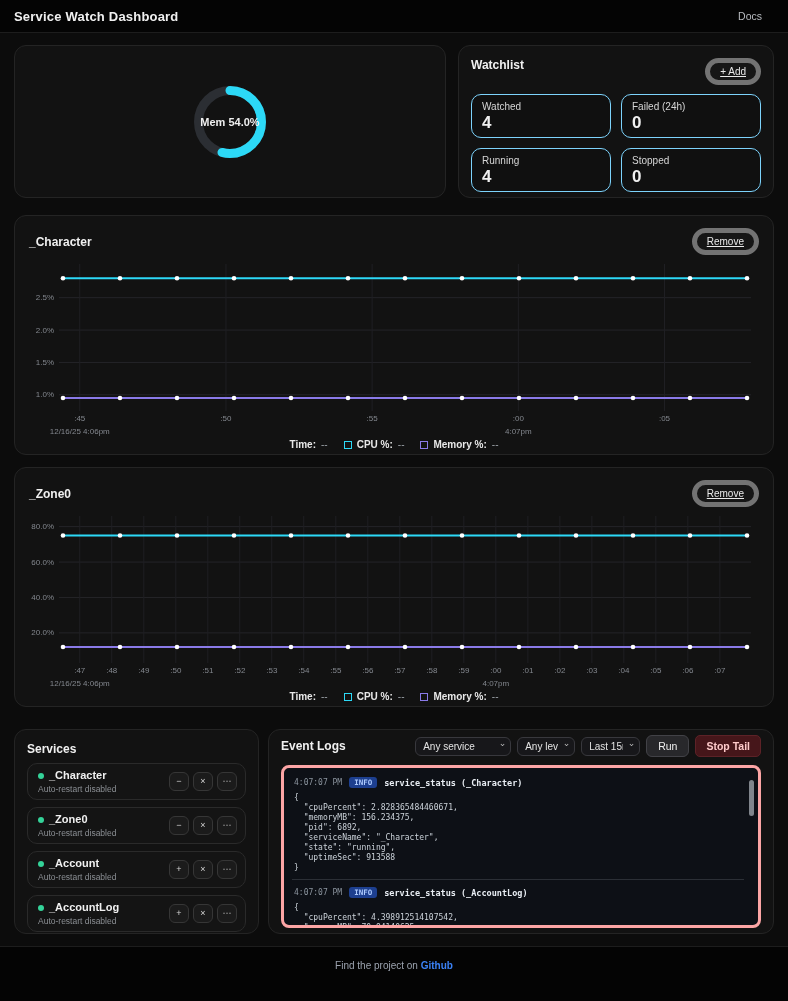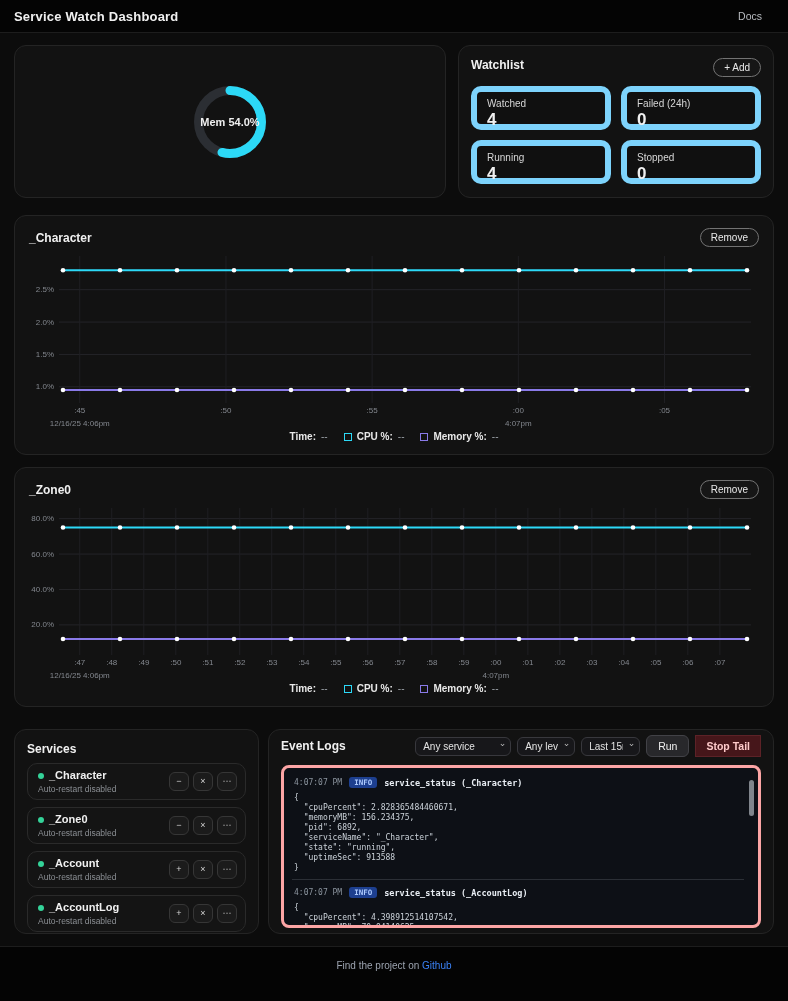--- a/index.html
+++ b/index.html
@@ -20,24 +20,24 @@
   .row1 { display:flex; gap:12px; }
   .host-card { width:432px; height:153px; padding:12px 14px; display:flex; flex-direction:column; }
   .card-title { font-size:12px; font-weight:700; }
   .gauges { flex:1; display:flex; align-items:center; justify-content:space-around; padding:0 28px; }
   .gauge { position:relative; width:72px; height:72px; }
   .gauge-label { position:absolute; inset:0; display:flex; align-items:center; justify-content:center;
     font-size:11px; font-weight:700; }
 
   .watch-card { width:316px; height:153px; padding:12px; }
   .watch-head { display:flex; align-items:flex-start; justify-content:space-between; margin-bottom:9px; }
-  .pill-btn { background:#161616; border:1px solid #737373; border-radius:999px; color:#e9e9e9;
-    font-size:10px; padding:3px 10px; cursor:pointer; font-family:inherit; }
+  .pill-btn { background:#161616; border:5px solid #737373; border-radius:999px; color:#e9e9e9;
+    font-size:10px; padding:3px 10px; cursor:pointer; font-family:inherit;text-decoration:underline; }
   .stat-grid { display:grid; grid-template-columns:1fr 1fr; gap:10px; }
-  .stat-tile { background:#101010; border:6px solid #7dd3fc; border-radius:10px; height:44px; padding:6px 10px; }
+  .stat-tile { background:#101010; border:1px solid #7dd3fc; border-radius:10px; height:44px; padding:6px 10px; }
   .stat-label { font-size:10px; color:#d6d6d6; }
   .stat-value { font-size:17px; font-weight:700; margin-top:1px; }
 
   
   .chart-panel { height:240px; padding:12px 14px 8px; }
   .chart-head { display:flex; align-items:center; justify-content:space-between; }
   .chart-svg { display:block; width:732px; height:178px; margin-top:5px; }
   svg text.tick { font-family:"Liberation Sans", sans-serif; font-size:8px; fill:#83878e; }
   .legend { display:flex; justify-content:center; align-items:center; gap:16px; margin-top:1px; }
   .legend-item { display:flex; align-items:center; gap:5px; font-size:10px; }
@@ -62,40 +62,40 @@
   .logs-card { width:506px; height:205px; padding:5px 12px; display:flex; flex-direction:column; }
   .logs-head { display:flex; align-items:center; gap:6px; margin-bottom:8px; }
   .logs-title { font-size:12px; font-weight:700; margin-right:auto; }
   .select-wrap { position:relative; }
   .select-wrap select { appearance:none; -webkit-appearance:none; background:#17171a; border:1px solid #38383d;
     border-radius:6px; color:#e3e3e3; font-size:10px; font-family:inherit; padding:3px 16px 3px 7px; width:100%; }
   .sel-service { width:96px; } .sel-level { width:58px; } .sel-range { width:59px; }
   .chev { position:absolute; right:5px; top:1px; font-size:9px; color:#bbb; pointer-events:none; }
   .run-btn { background:#28282b; border:1px solid #424247; border-radius:6px; color:#efefef;
     font-size:10.5px; padding:4px 11px; cursor:pointer; font-family:inherit; }
-  .stop-btn { background:#46161a; border:1px solid #5d2227; border-radius:0; color:#fecaca;
+  .stop-btn { background:#46161a; border:1px solid #5d2227; border-radius:5px; color:#fecaca;
     font-size:10.5px; font-weight:600; padding:4px 10px; cursor:pointer; font-family:inherit; }
 
   .log-box { position:relative; flex:1; background:#0d1016; border:3px solid #fca5a5; border-radius:8px;
     padding:9px 14px 0 10px; overflow:hidden; font-family:"DejaVu Sans Mono", monospace; }
   .log-head { display:flex; align-items:center; gap:7px; font-size:8px; margin-bottom:5px; }
   .log-time { color:#8b949e; }
   .log-level { background:#1d3f8f; color:#aecbff; font-weight:700; font-size:7.5px;
     padding:1px 5px; border-radius:3px; }
   .log-msg { color:#e8edf3; font-weight:700; font-size:8.5px; }
   .log-body { font-family:"DejaVu Sans Mono", monospace; font-size:8px; line-height:10px; color:#ccd3da;
     white-space:pre; margin:2px 0 6px; }
   .log-divider { border-top:1px solid #2b2f36; margin:0 0 7px -2px; }
   .log-scrollthumb { position:absolute; top:12px; right:4px; width:5px; height:36px;
     background:#80858c; border-radius:3px; }
 
   
   .footer { margin-top:0; background:#040404; border-top:1px solid #1d1d1d; height:55px;
     padding-top:13px; text-align:center; font-size:10px; color:#9ca3af; }
-  .footer a { color:#3b82f6; font-weight:400; text-decoration:none; cursor:pointer; }
+  .footer a { color:#3b82f6; font-weight:700; text-decoration:none; cursor:pointer; }
 </style>
 </head>
 <body>
 
 <div class="topbar">
   <div class="topbar-title">Service Watch Dashboard</div>
   <a class="docs-link">Docs</a>
 </div>
 
 <main>

